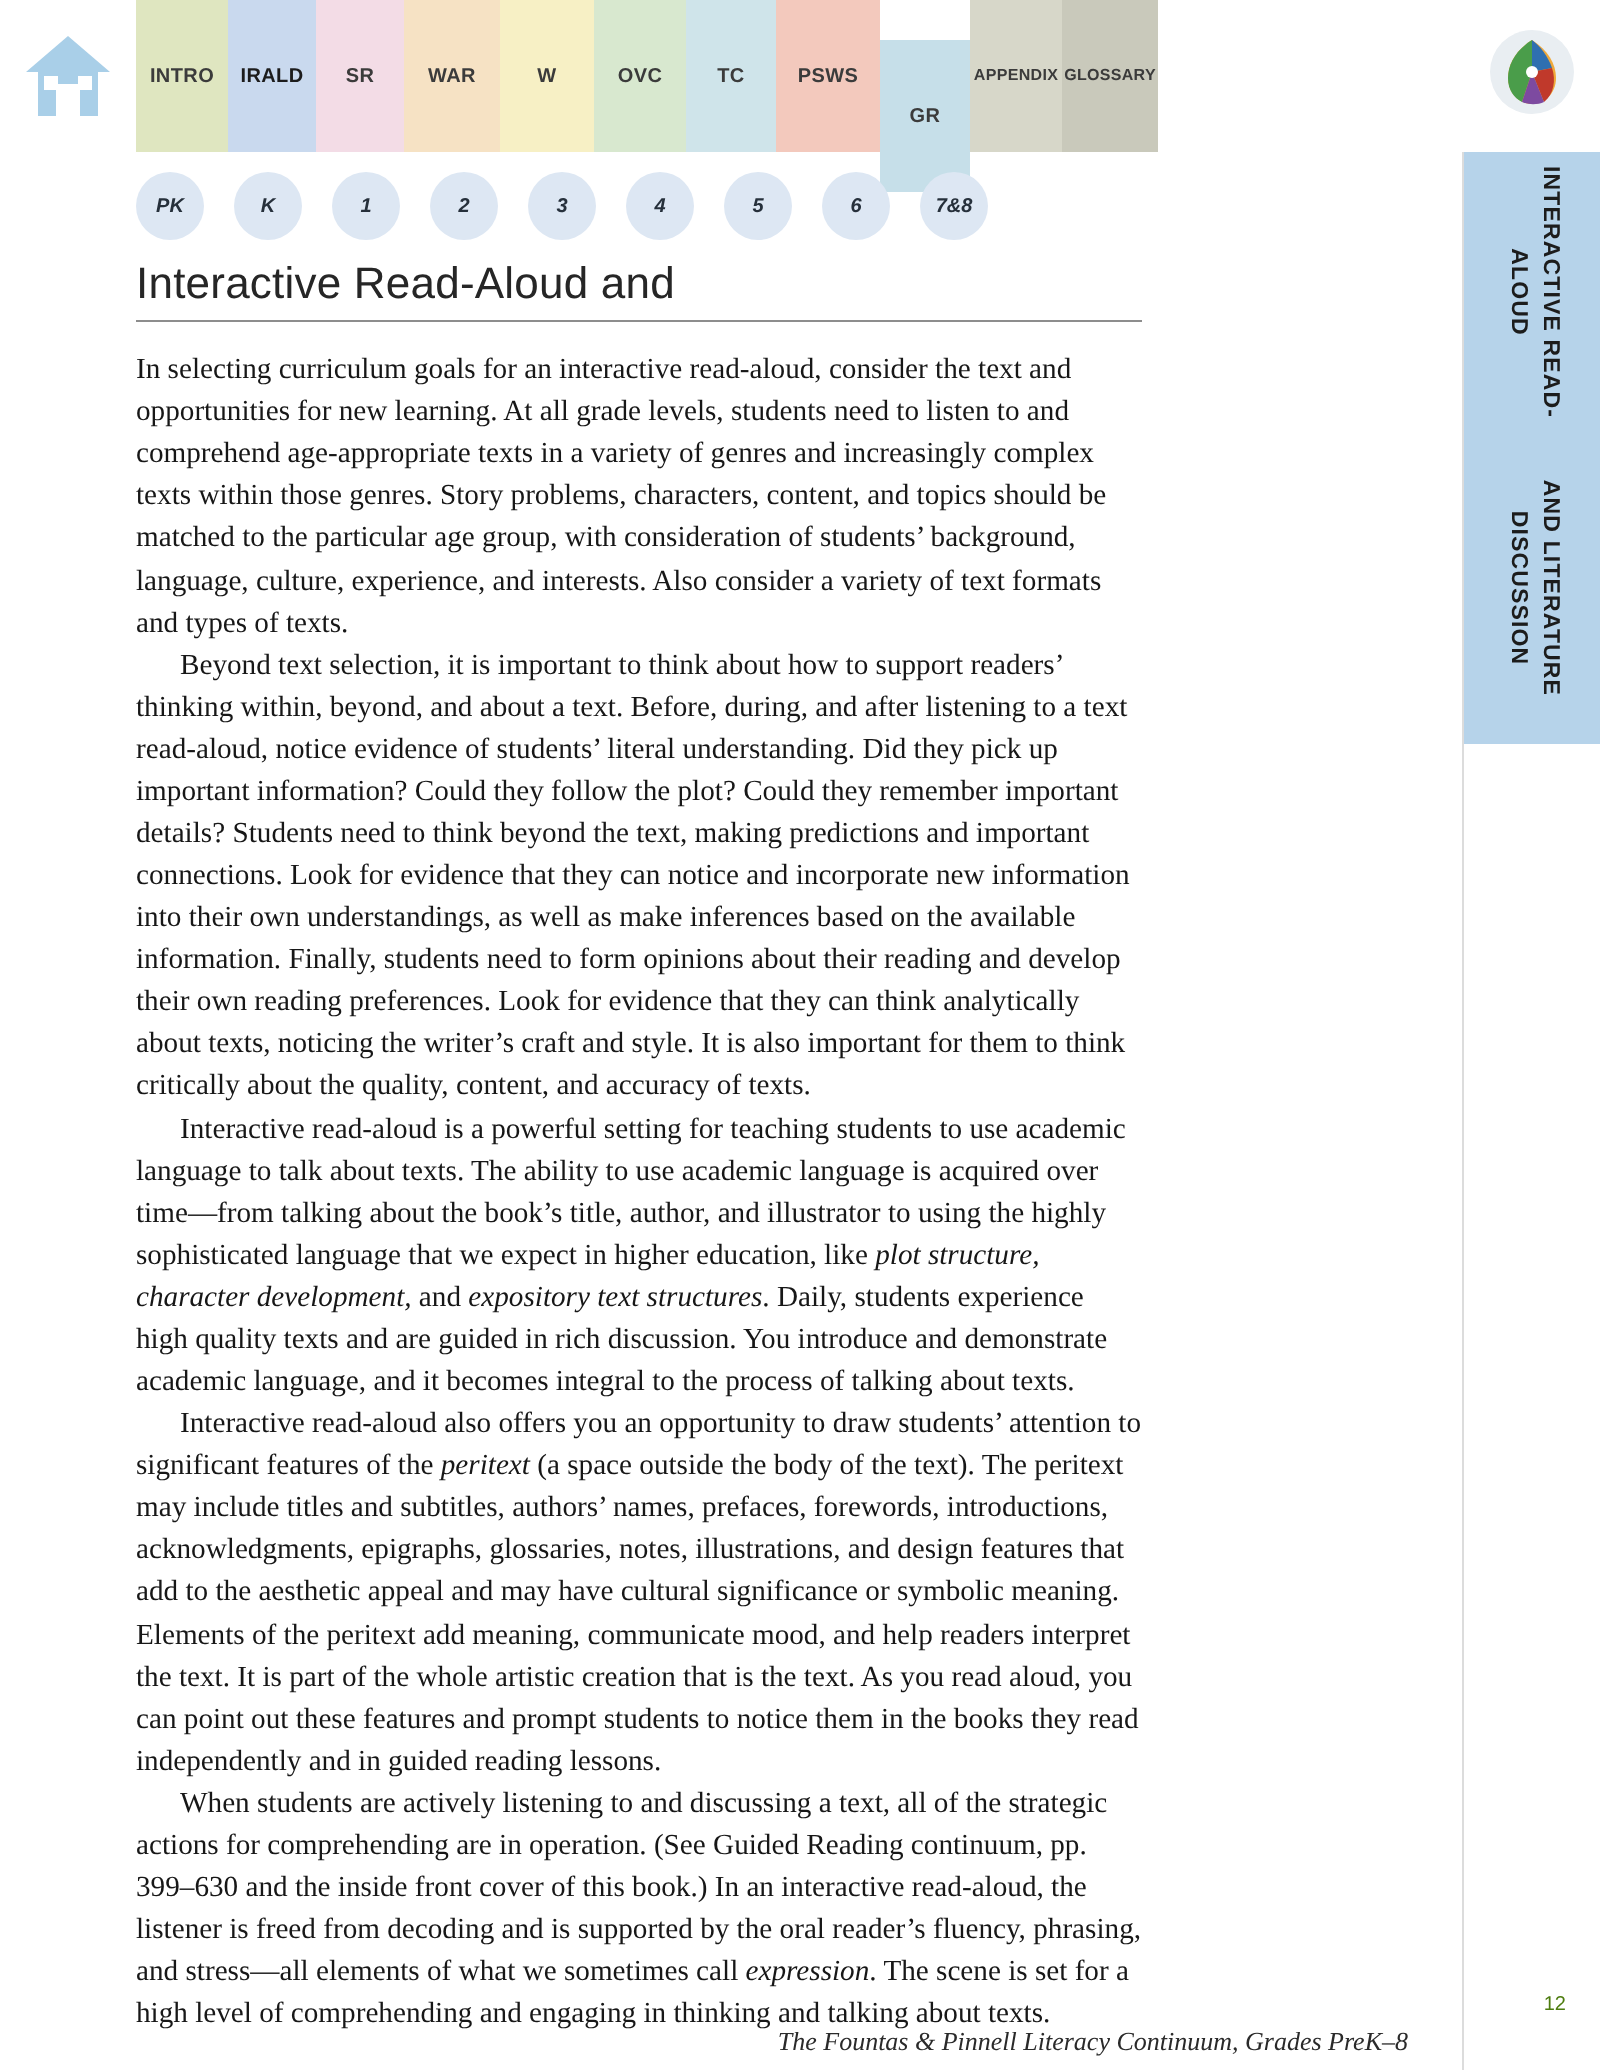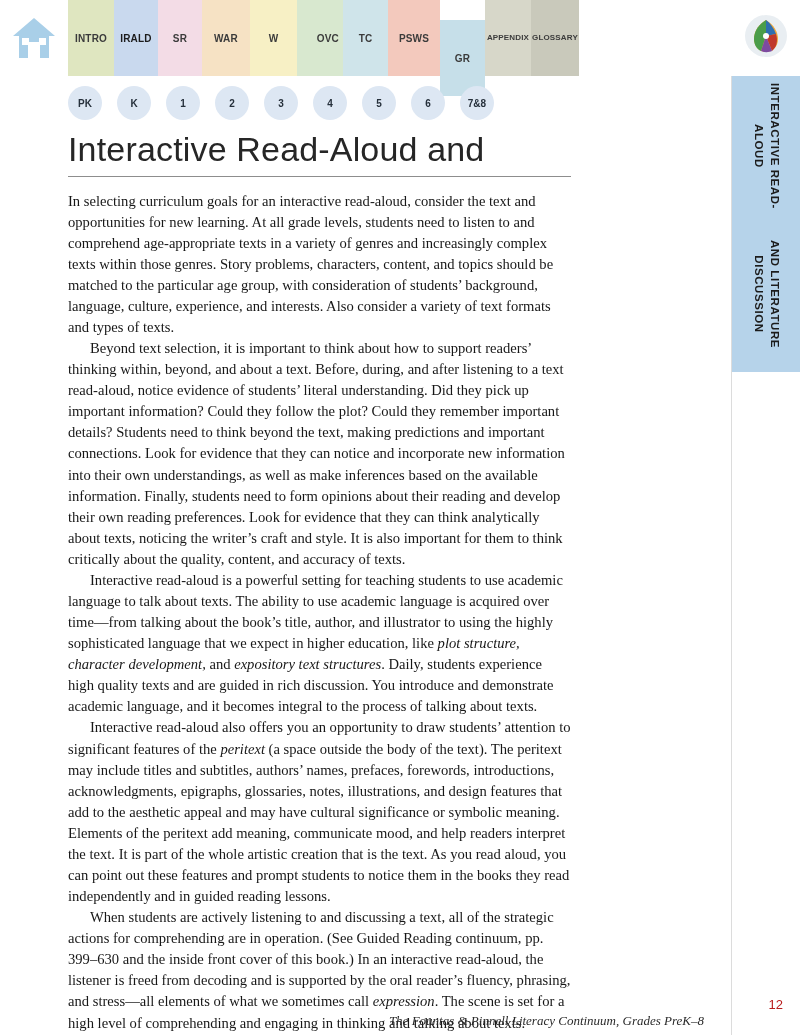--- a/index.html
+++ b/index.html
@@ -83,20 +83,21 @@
     justify-content: center;
   }
 
   
   .grades {
     position: absolute;
     left: 68px;
     top: 86px;
     display: flex;
     gap: 15px;
+    font-style: italic;
   }
   .grade {
     width: 34px; height: 34px;
     border-radius: 50%;
     background: #dde7f3;
     display: flex;
     align-items: center;
     justify-content: center;
     font-family: "Liberation Sans", sans-serif;
     font-weight: bold;
@@ -108,21 +109,21 @@
   
   .content {
     position: absolute;
     left: 68px;
     top: 128px;
     width: 503px;
   }
   h1.page-title {
     font-family: "Liberation Sans", sans-serif;
     font-weight: normal;
-    font-size: 34px;
+    font-size: 22px;
     line-height: 1.28;
     color: #262626;
     margin: 0 0 4px 0;
     letter-spacing: .005em;
   }
   .title-rule {
     border-bottom: 1px solid #8d8d8d;
     margin-bottom: 14px;
     width: 503px;
   }
@@ -188,22 +189,22 @@
     top: 16px;
     font-size: 13px;
     font-style: italic;
     color: #2a2a2a;
   }
   .footer-page {
     position: absolute;
     right: 17px;
     top: 0;
     font-family: "Liberation Sans", sans-serif;
-    font-size: 13px;
-    color: #b91c1c;
+    font-size: 10px;
+    color: #4d7c0f;
   }
 </style>
 </head>
 <body>
 
 <div class="topbar">
 
   <div class="home-cell">
     <span class="house-icon">
       <svg width="46" height="44" viewBox="0 0 46 44" aria-hidden="true">
@@ -227,21 +228,21 @@
       </div>
       <div class="tab" style="background: rgb(243, 220, 230); width: 44px;">
         <span>SR</span>
       </div>
       <div class="tab" style="background: rgb(246, 226, 196); width: 48px;">
         <span>WAR</span>
       </div>
       <div class="tab" style="background: rgb(247, 240, 197); width: 47px;">
         <span>W</span>
       </div>
-      <div class="tab" style="background: rgb(216, 232, 207); width: 46px; justify-content: flex-end;">
+      <div class="tab" style="background: rgb(216, 232, 207); width: 46px;">
         <span>OVC</span>
       </div>
       <div class="tab" style="background: rgb(207, 228, 234); width: 45px;">
         <span>TC</span>
       </div>
       <div class="tab" style="background: rgb(243, 201, 189); width: 52px;">
         <span>PSWS</span>
       </div>
       <div class="tab" style="background: rgb(198, 223, 233); width: 45px; margin-top: 20px;">
         <span>GR</span>

